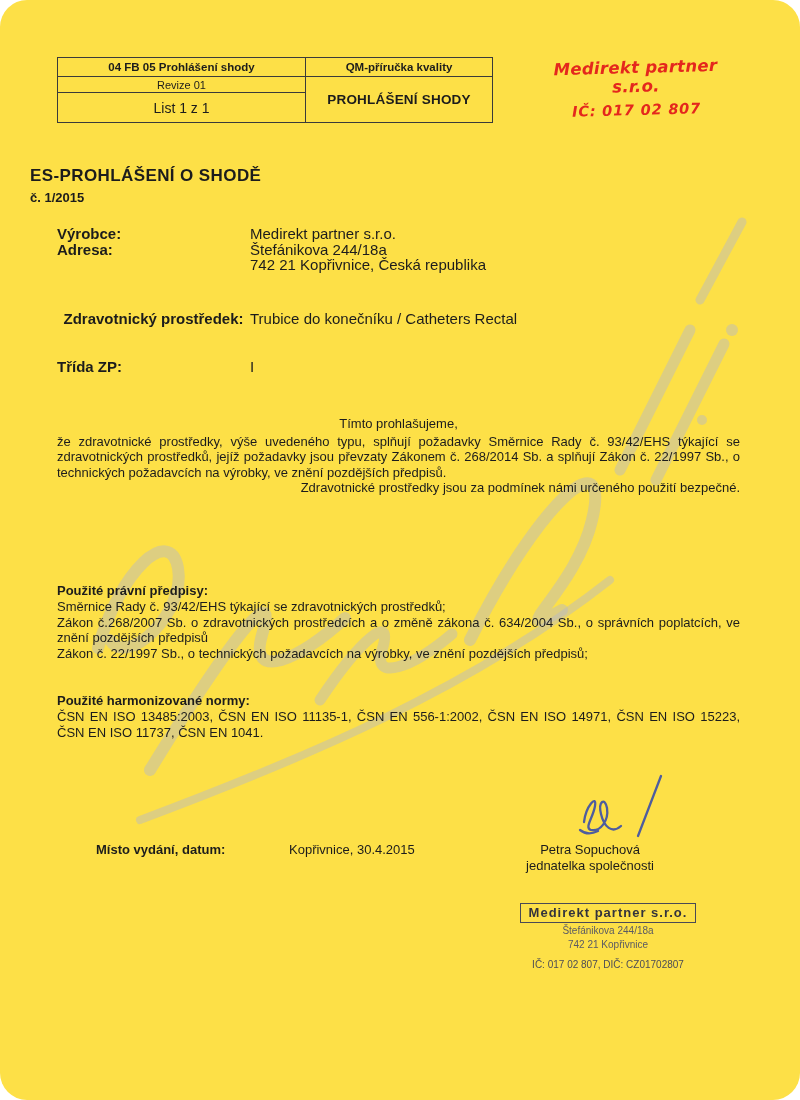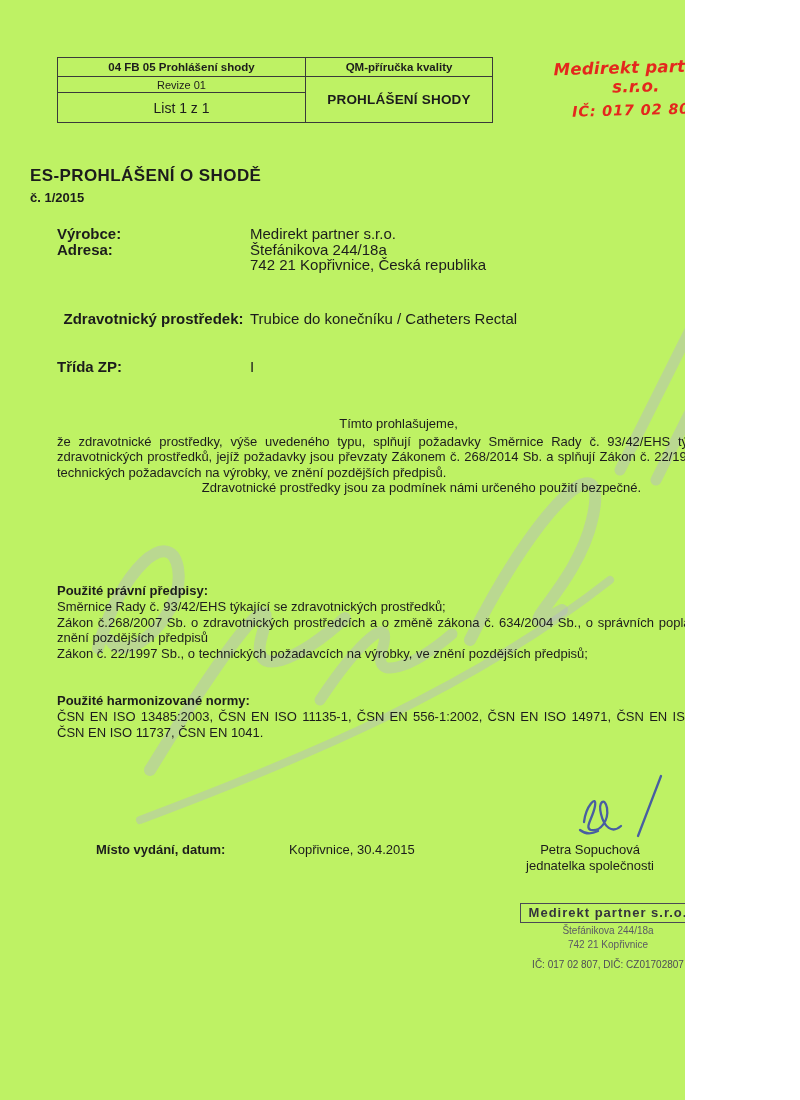--- a/index.html
+++ b/index.html
@@ -1,22 +1,23 @@
 <!DOCTYPE html>
 <html lang="cs"><head>
 <meta charset="utf-8">
 <style>
   html,body { margin:0; padding:0; background:#ffffff; }
   .page {
     position:relative;
-    width:685px; height:1100px;
-    background:#bef264;
+    width:800px; height:1100px;
+    background:#fde047;
     font-family:"Liberation Sans", sans-serif;
     color:#1c1c1c;
     overflow:hidden;
+    border-radius:27px;
   }
   .layer-watermark { position:absolute; inset:0; z-index:0; pointer-events:none; }
   .layer-content  { position:absolute; inset:0; z-index:1; }
 
   
   .hdr-table {
     position:absolute; left:57px; top:57px; width:434px;
     border:1.6px solid #3a3a3a;
     display:grid;
     grid-template-columns:248px 1fr;
@@ -49,21 +50,21 @@
   .frow   { display:flex; }
   .flabel { width:193px; font-weight:bold; flex:none; }
   .fvalue {}
   .gap-device { margin-top:38px;text-align:center; }
   .gap-class  { margin-top:33px; }
 
   
   .decl { position:absolute; left:57px; top:416px; width:683px; font-size:13px; line-height:15.6px; }
   .decl-intro { text-align:center; margin-bottom:2px; }
   .decl-body  { text-align:justify; }
-  .decl-safe  { text-align:center;margin-left:46px; }
+  .decl-safe  { text-align:right;margin-left:46px; }
 
   
   .legal { position:absolute; left:57px; top:583px; width:683px; font-size:13px; line-height:15.8px; }
   .legal-h { font-weight:bold; }
   .legal-item { text-align:justify; }
   .norms { position:absolute; left:57px; top:693px; width:683px; font-size:13px; line-height:15.8px; }
   .norms-h { font-weight:bold; }
   .norms-t { text-align:justify; }
 
   

